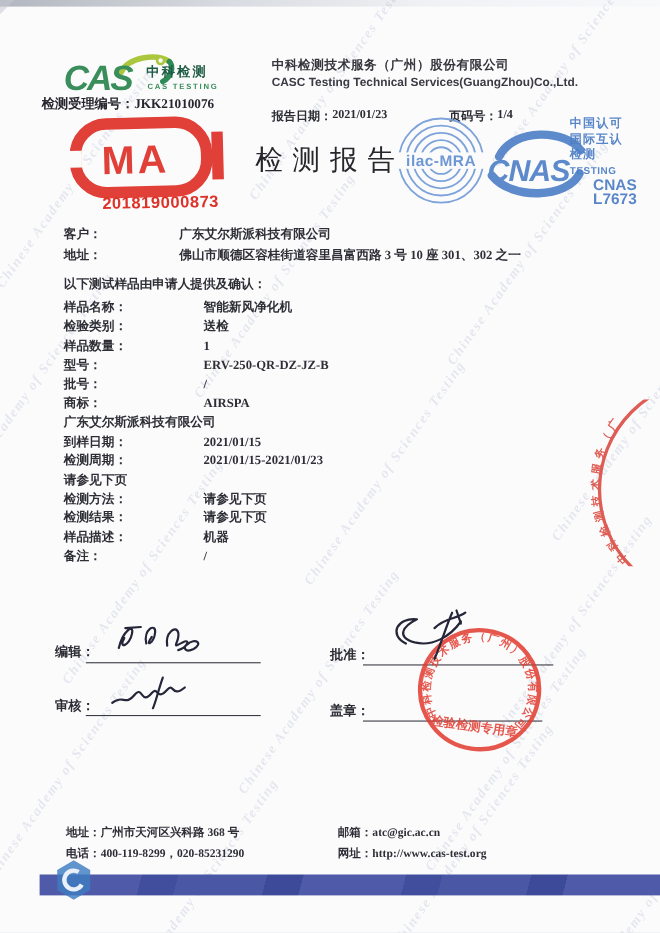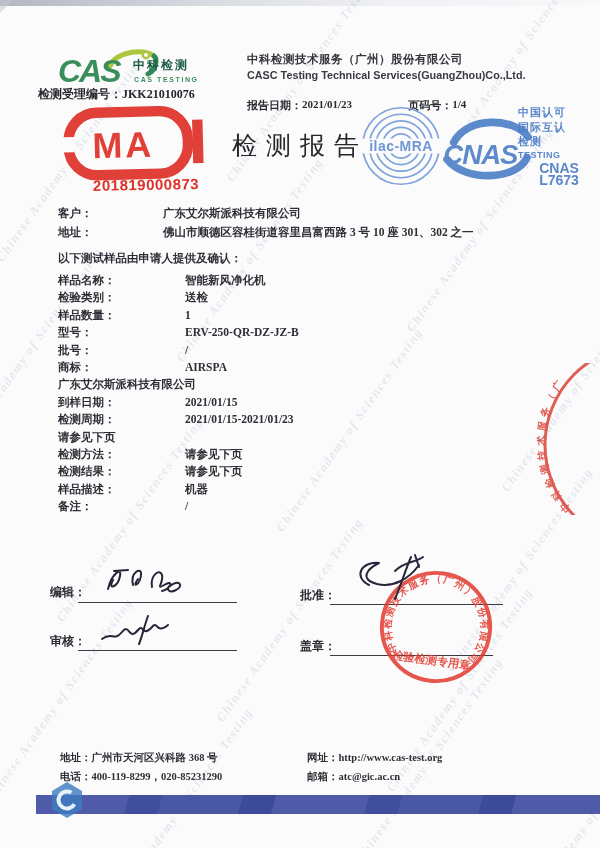--- a/index.html
+++ b/index.html
@@ -283,26 +283,26 @@
       <span>地址：</span>
       <span>广州市天河区兴科路 368 号</span>
     </div>
     <div class="row">
       <span>电话：</span>
       <span>400-119-8299，020-85231290</span>
     </div>
   </div>
   <div id="f-right" class="f-col">
     <div class="row">
+      <span>邮箱：</span>
+      <span>atc@gic.ac.cn</span>
+    </div>
+    <div class="row">
       <span>网址：</span>
       <span>http://www.cas-test.org</span>
-    </div>
-    <div class="row">
-      <span>邮箱：</span>
-      <span>atc@gic.ac.cn</span>
     </div>
   </div>
 
   <div class="bar"></div>
   <svg class="hex" width="34" height="38" viewBox="0 0 34 38">
     <polygon points="17,1 32,10 32,28 17,37 2,28 2,10" fill="#3e7bc1" opacity="0.82"></polygon>
     <circle cx="17" cy="19" r="8.5" fill="none" stroke="#eaf0f9" stroke-width="4" stroke-dasharray="40 14" transform="rotate(30 17 19)"></circle>
   </svg>
 </div>
 

